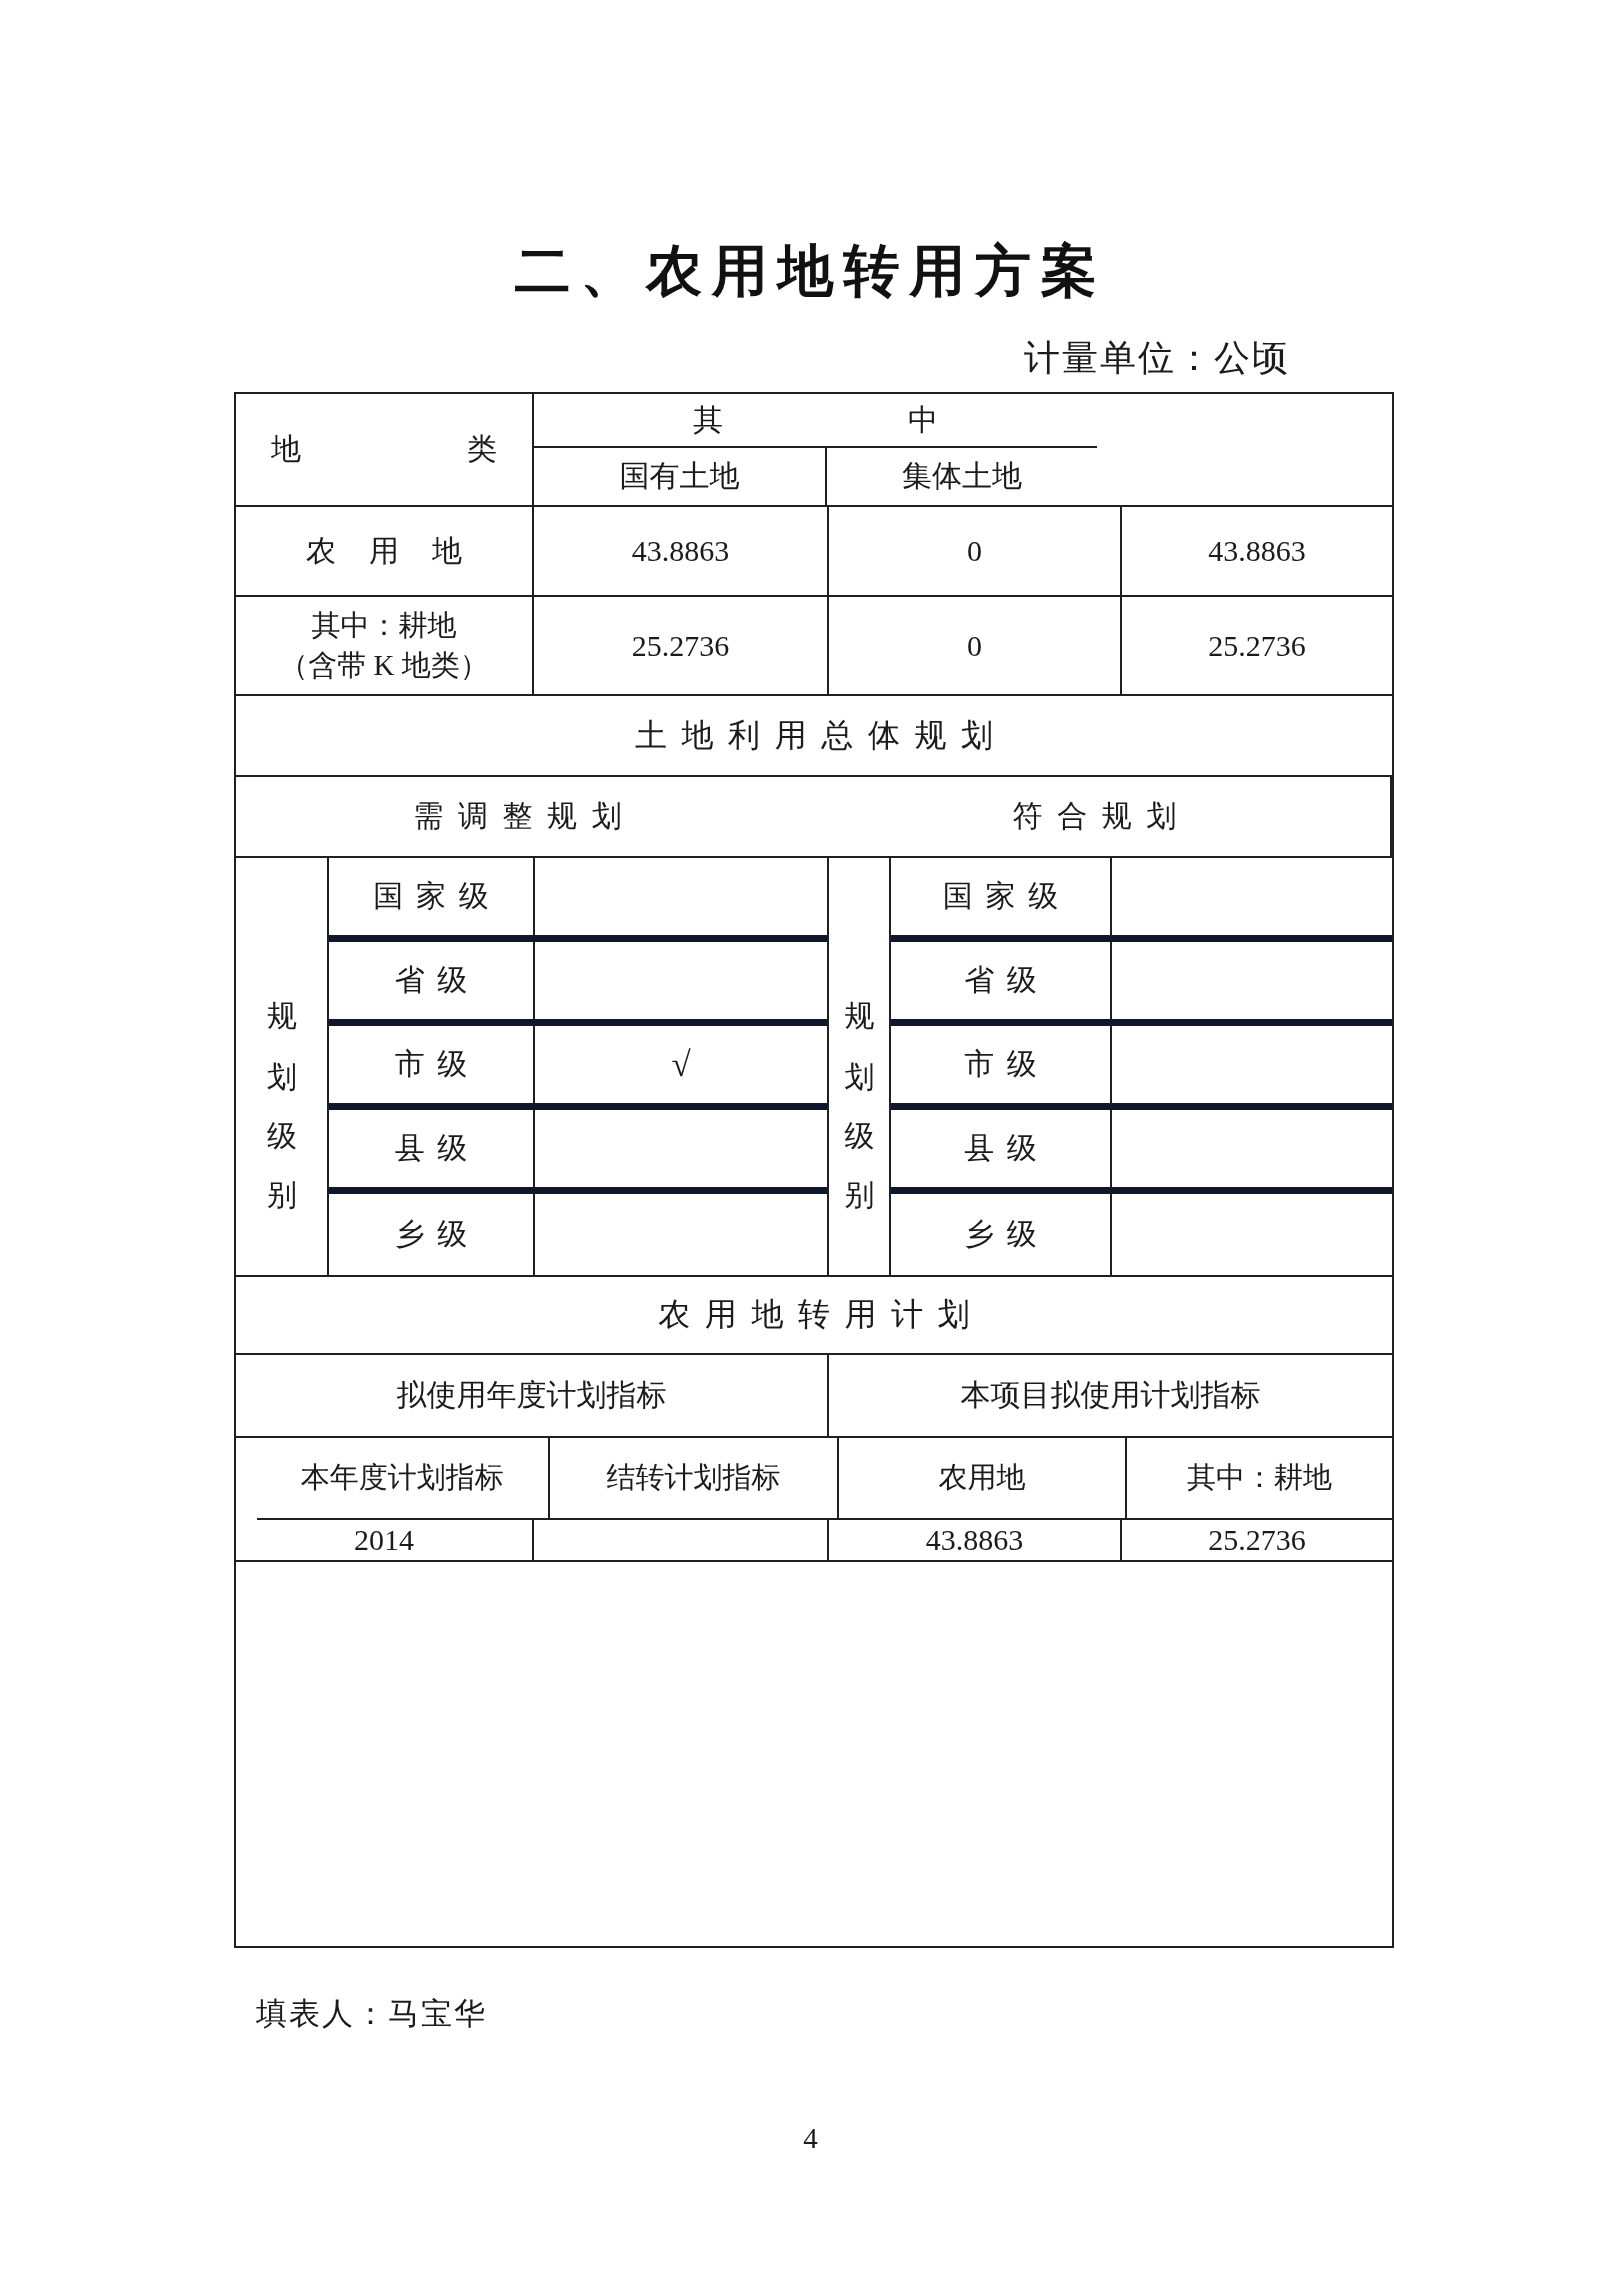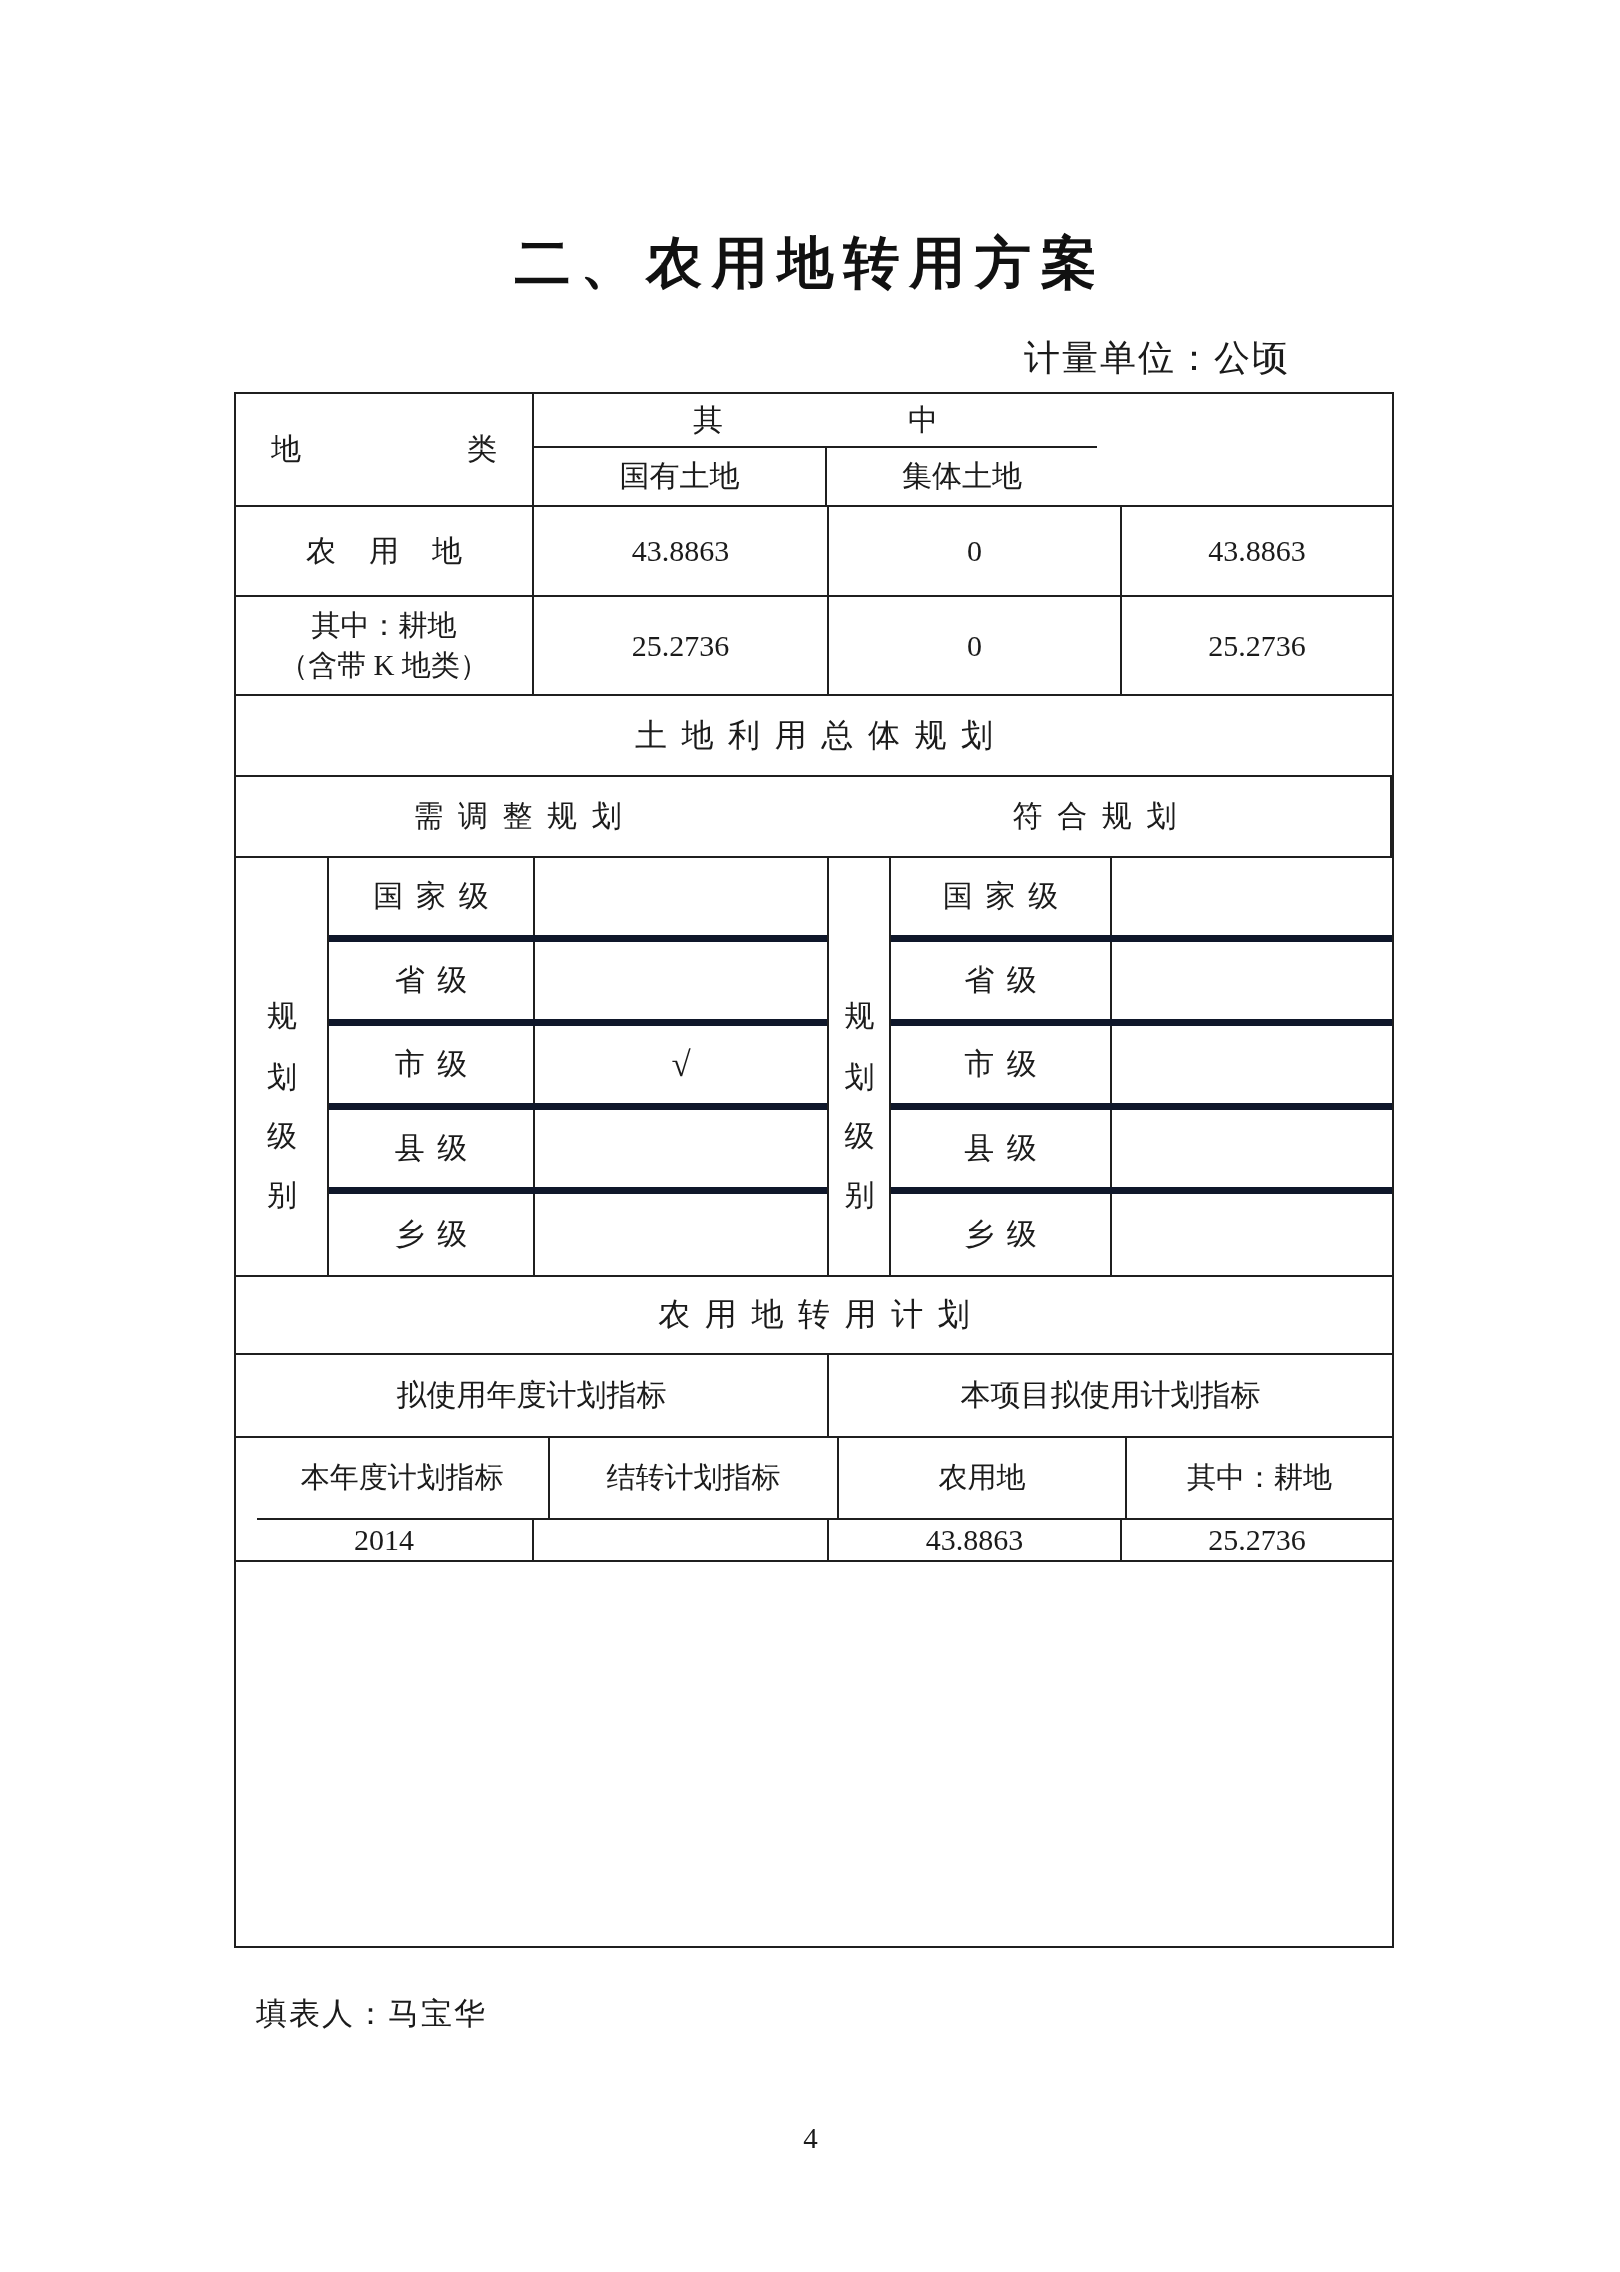--- a/index.html
+++ b/index.html
@@ -2,21 +2,21 @@
 <html><head>
 <meta charset="utf-8">
 <style>
   html,body{margin:0;padding:0;background:#e8e8e8;}
   .page{
     position:relative; width:1621px; height:2272px; background:#ffffff;
     font-family:"Liberation Serif","DejaVu Serif",serif; color:#1b1b1b;
     overflow:hidden;
   }
   .page-title{
-    position:absolute; left:0; right:0; top:222px; margin:4px;
+    position:absolute; left:0; right:0; top:222px; margin:12px;
     text-align:center; font-family:"Liberation Sans","DejaVu Sans",sans-serif;
     font-size:56px; font-weight:900; letter-spacing:9.8px; color:#111;
   }
   .unit-note{
     position:absolute; top:334px; right:331px;
     font-size:36px; letter-spacing:2px;
   }
   
   .tbl{
     position:absolute; left:234px; top:392px; width:1160px; height:1556px;

